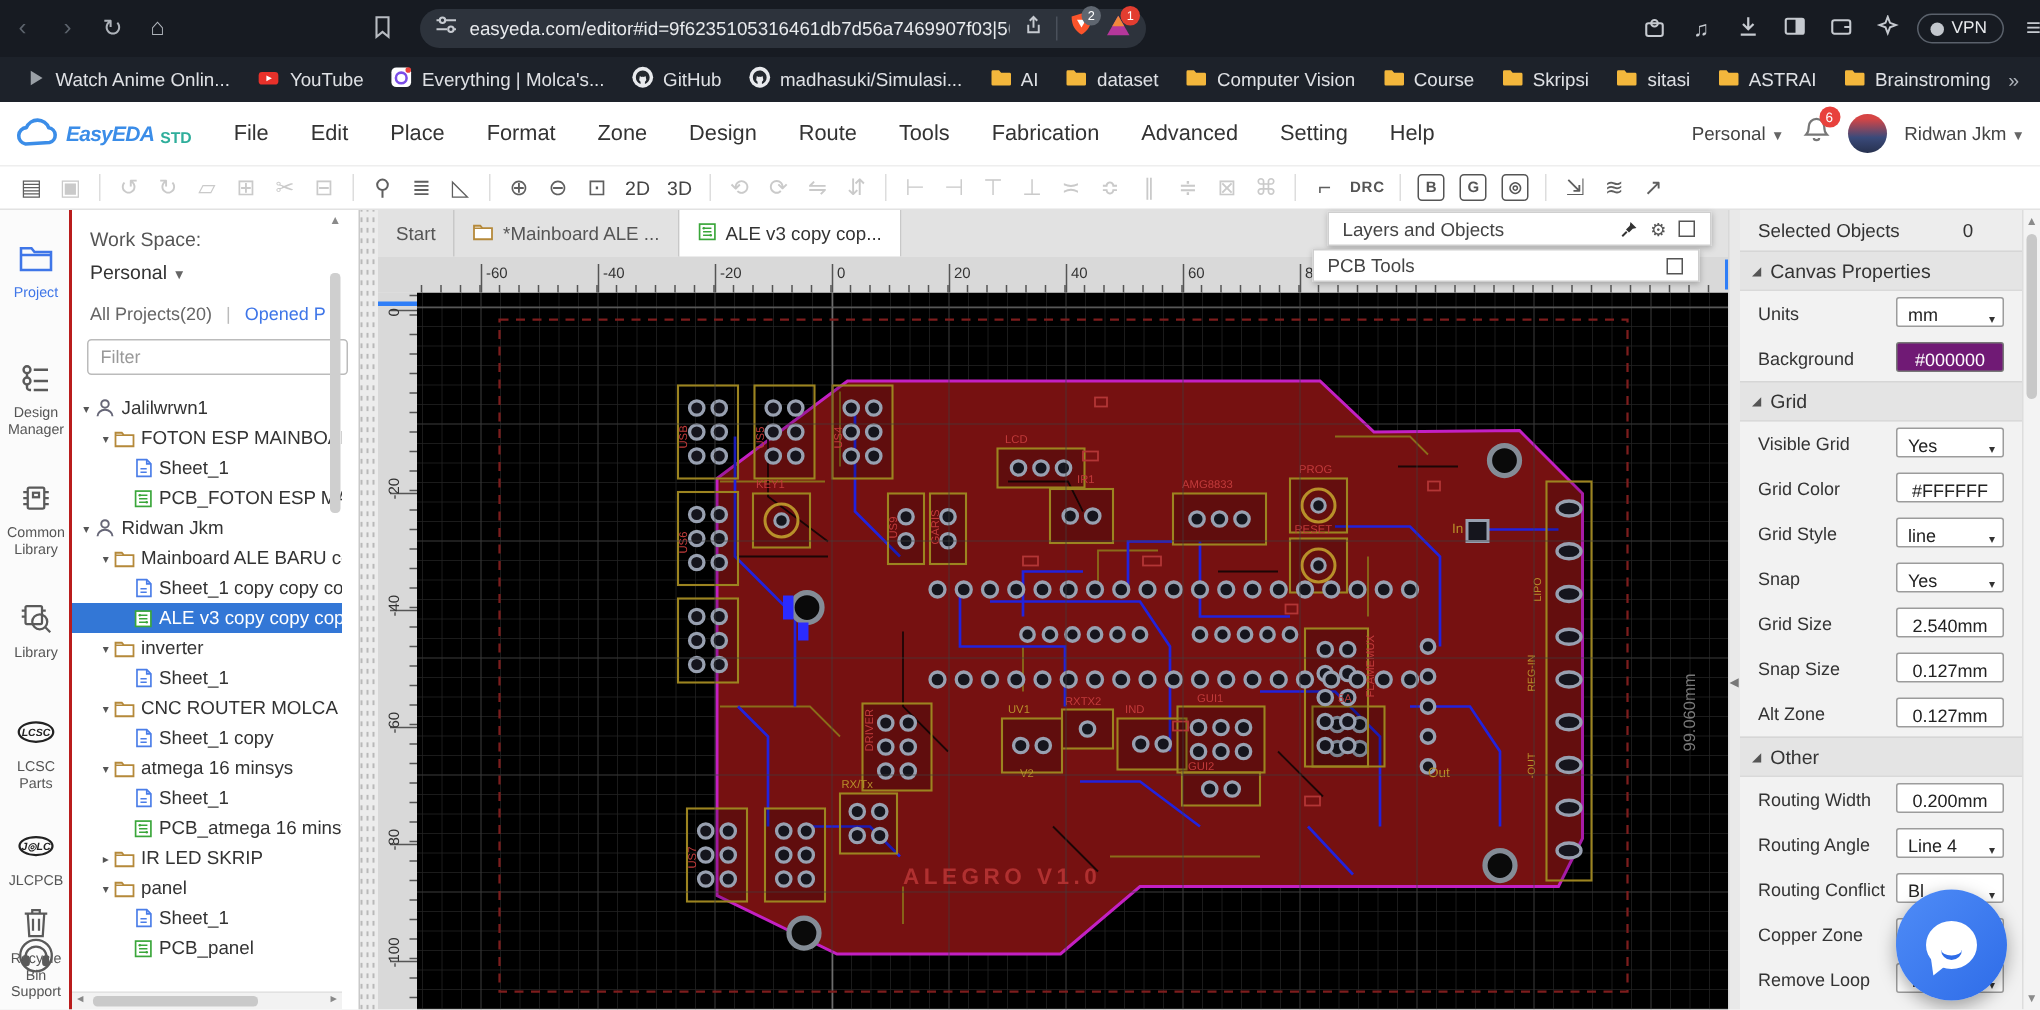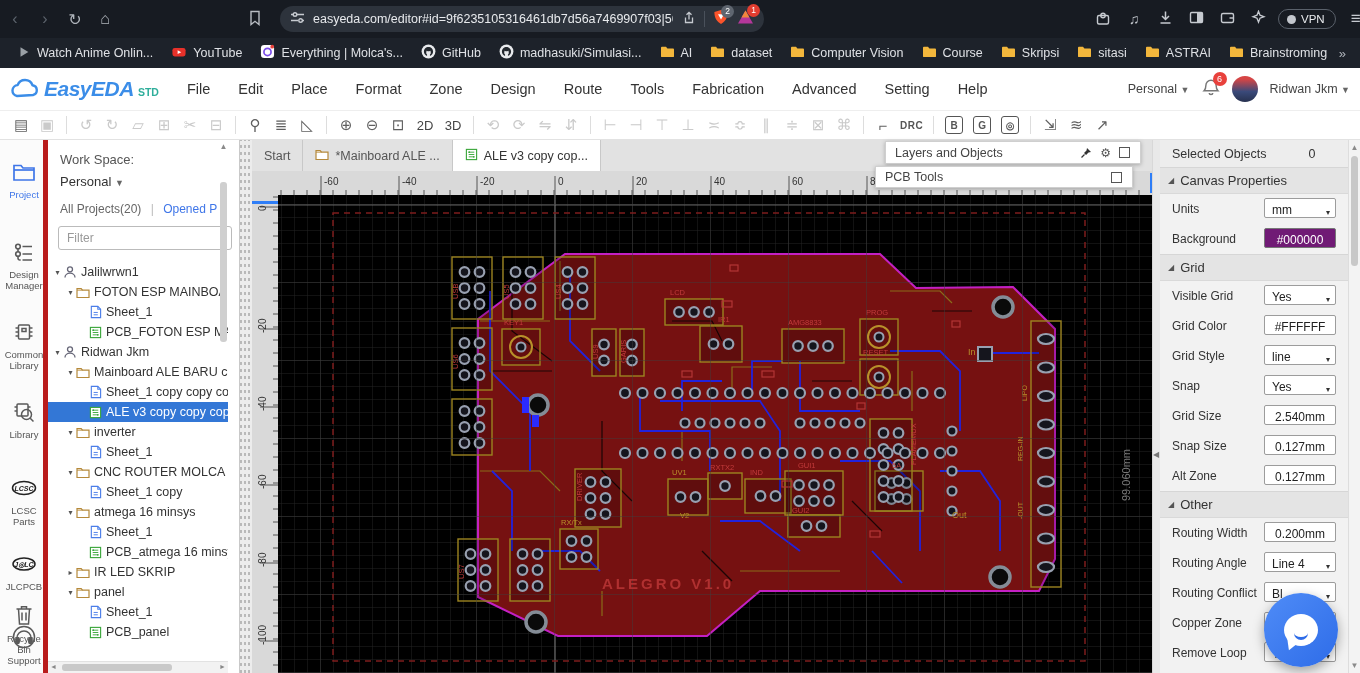--- a/index.html
+++ b/index.html
@@ -25,41 +25,41 @@
   #vpn-dot{width:9px;height:9px;border-radius:50%;background:#c3c7cd;display:inline-block;}
   
   #bmbar{left:0;top:38px;width:1360px;height:30px;background:#1d222a;display:flex;align-items:center;
          padding-left:8px;box-sizing:border-box;}
   .bm{display:flex;align-items:center;gap:6px;color:#dfe1e5;font-size:12.5px;padding:3px 9px;border-radius:4px;
       cursor:pointer;white-space:nowrap;}
   #bm-more{margin-left:auto;margin-right:14px;color:#aeb3ba;font-size:13px;cursor:pointer;}
   
   #appbar{left:0;top:68px;width:1360px;height:42px;background:#fff;display:flex;align-items:center;}
   #logo{display:flex;align-items:center;margin-left:8px;gap:4px;}
-  #logo-text{font-size:21px;font-weight:bold;font-style:italic;color:#3b8de8;letter-spacing:-0.5px;}
+  #logo-text{font-size:14px;font-weight:bold;font-style:italic;color:#3b8de8;letter-spacing:-0.5px;}
   #logo-badge{font-size:10.5px;font-weight:bold;color:#2fae9b;margin-top:6px;}
   #menus{display:flex;margin-left:14px;}
   .menu-item{font-size:14.5px;color:#333;padding:6px 14px;cursor:pointer;}
   #appbar-right{position:absolute;right:10px;top:0;height:42px;display:flex;align-items:center;gap:12px;}
   .drop{font-size:12.5px;color:#444;cursor:pointer;white-space:nowrap;}
   .drop .car{font-size:9px;color:#666;}
   #bell-wrap{position:relative;cursor:pointer;}
   #avatar{width:26px;height:26px;border-radius:50%;background:linear-gradient(180deg,#d64545 12%,#3a4a7a 60%,#27314f);cursor:pointer;}
   
   #toolbar{left:0;top:110px;width:1360px;height:30px;background:#fff;border-bottom:1px solid #e2e2e2;
            border-top:1px solid #eee;display:flex;align-items:center;padding-left:8px;box-sizing:border-box;}
   .tb-icon{width:26px;text-align:center;font-size:15px;color:#5f5f5f;cursor:pointer;flex:0 0 auto;}
   .tb-icon.dis{color:#cacaca;cursor:default;}
   .tb-div{width:1px;height:18px;background:#ddd;margin:0 6px;flex:0 0 auto;}
   .tb-text{font-size:13px;color:#444;width:28px;text-align:center;cursor:pointer;flex:0 0 auto;}
   .tb-box{width:16px;height:16px;border:1.5px solid #555;border-radius:3px;font-size:10px;font-weight:bold;color:#555;
           display:flex;align-items:center;justify-content:center;margin:0 5px;cursor:pointer;flex:0 0 auto;}
   .tb-drc{font-size:10px;font-weight:bold;color:#555;letter-spacing:.5px;margin:0 4px;cursor:pointer;}
   
-  #rail{left:0;top:140px;width:48px;height:533px;background:#fbfbfb;border-right:5px solid #b91c1c;box-sizing:border-box;overflow:hidden;}
+  #rail{left:0;top:140px;width:48px;height:533px;background:#fbfbfb;border-right:2px solid #b91c1c;box-sizing:border-box;overflow:hidden;}
   .rail-item{position:absolute;left:0;width:48px;text-align:center;cursor:pointer;}
   .rail-label{font-size:9.5px;color:#555;line-height:10.5px;margin-top:2px;}
   .rail-item.active .rail-label{color:#3f76e8;}
   
   #treepanel{left:48px;top:140px;width:192px;height:533px;background:#fff;border-right:1px solid #c9c9c9;box-sizing:border-box;overflow:hidden;}
   #ws-label{position:absolute;left:12px;top:12px;font-size:13px;color:#555;}
   #ws-value{position:absolute;left:12px;top:34px;font-size:13px;color:#333;cursor:pointer;}
   #proj-row{position:absolute;left:12px;top:62px;font-size:12px;color:#666;white-space:nowrap;}
   #proj-row .lnk{color:#3f76e8;cursor:pointer;}
   #filter-input{position:absolute;left:10px;top:86px;width:156px;height:22px;border:1px solid #bbb;border-radius:3px;

